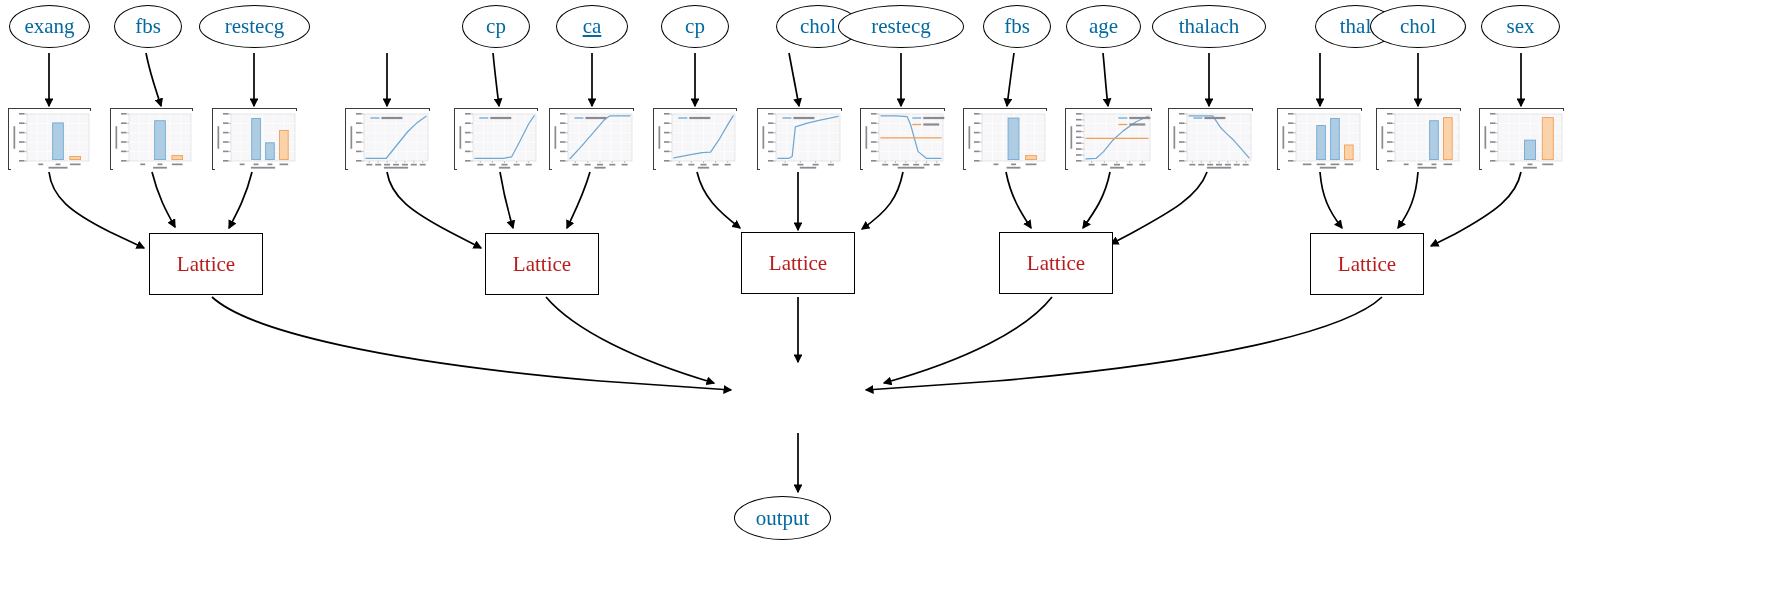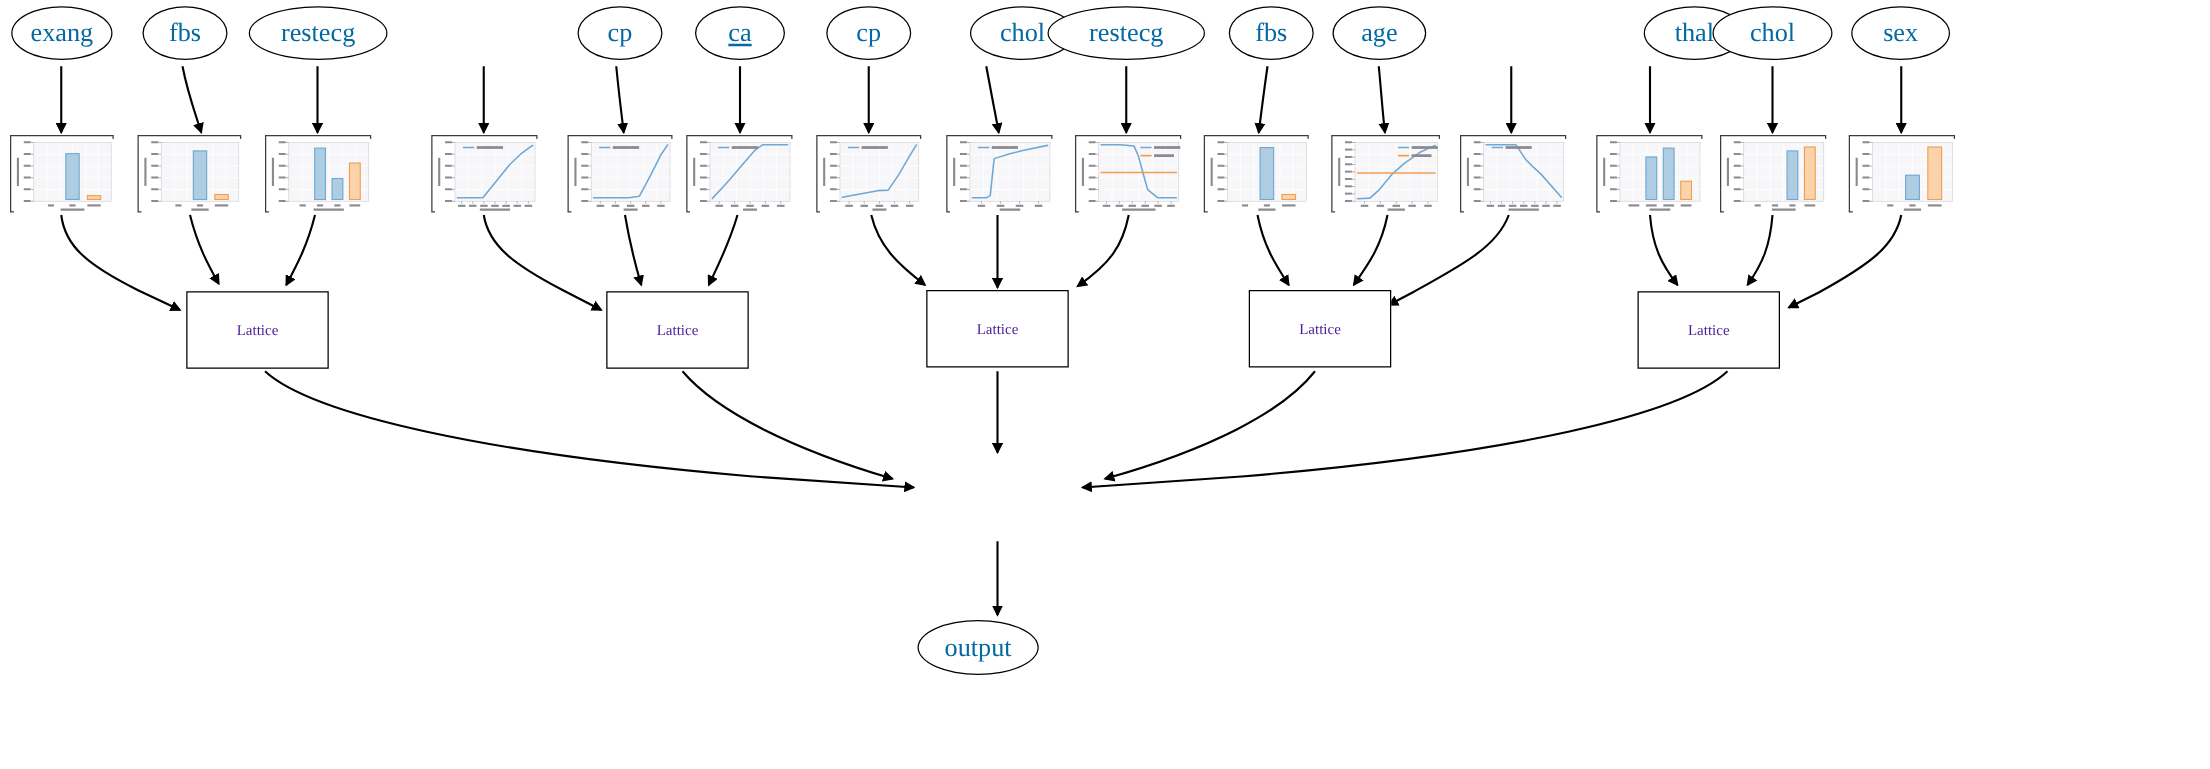--- a/index.html
+++ b/index.html
@@ -41,22 +41,22 @@
     white-space: nowrap;
   }
   .node-box {
     position: absolute;
     box-sizing: border-box;
     border: 1.6px solid #000000;
     background: #ffffff;
     display: flex;
     align-items: center;
     justify-content: center;
-    font-size: 12px;
-    color: #4c1d95;
+    font-size: 21px;
+    color: #b91c1c;
     font-family: "Liberation Serif", serif;
   }
   .calib-plot {
     position: absolute;
     box-sizing: border-box;
     border: 1.6px solid #3c3c3c;
     background: #ffffff;
     padding: 2px;
   }
   .calib-plot svg { display: block; }
@@ -142,20 +142,23 @@
     <span>chol</span>
   </div>
   <div class="node-ellipse" style="left:838px; top:5px; width:126px; height:43px;">
     <span>restecg</span>
   </div>
   <div class="node-ellipse" style="left:983px; top:5px; width:68px; height:43px;">
     <span>fbs</span>
   </div>
   <div class="node-ellipse" style="left:1066px; top:5px; width:75px; height:43px;">
     <span>age</span>
+  </div>
+  <div class="node-ellipse" style="left:1152px; top:5px; width:114px; height:43px;">
+    <span>thalach</span>
   </div>
   <div class="node-ellipse" style="left:1315px; top:5px; width:81px; height:43px;">
     <span>thal</span>
   </div>
   <div class="node-ellipse" style="left:1370px; top:5px; width:96px; height:43px;">
     <span>chol</span>
   </div>
   <div class="node-ellipse" style="left:1481px; top:5px; width:79px; height:43px;">
     <span>sex</span>
   </div>

